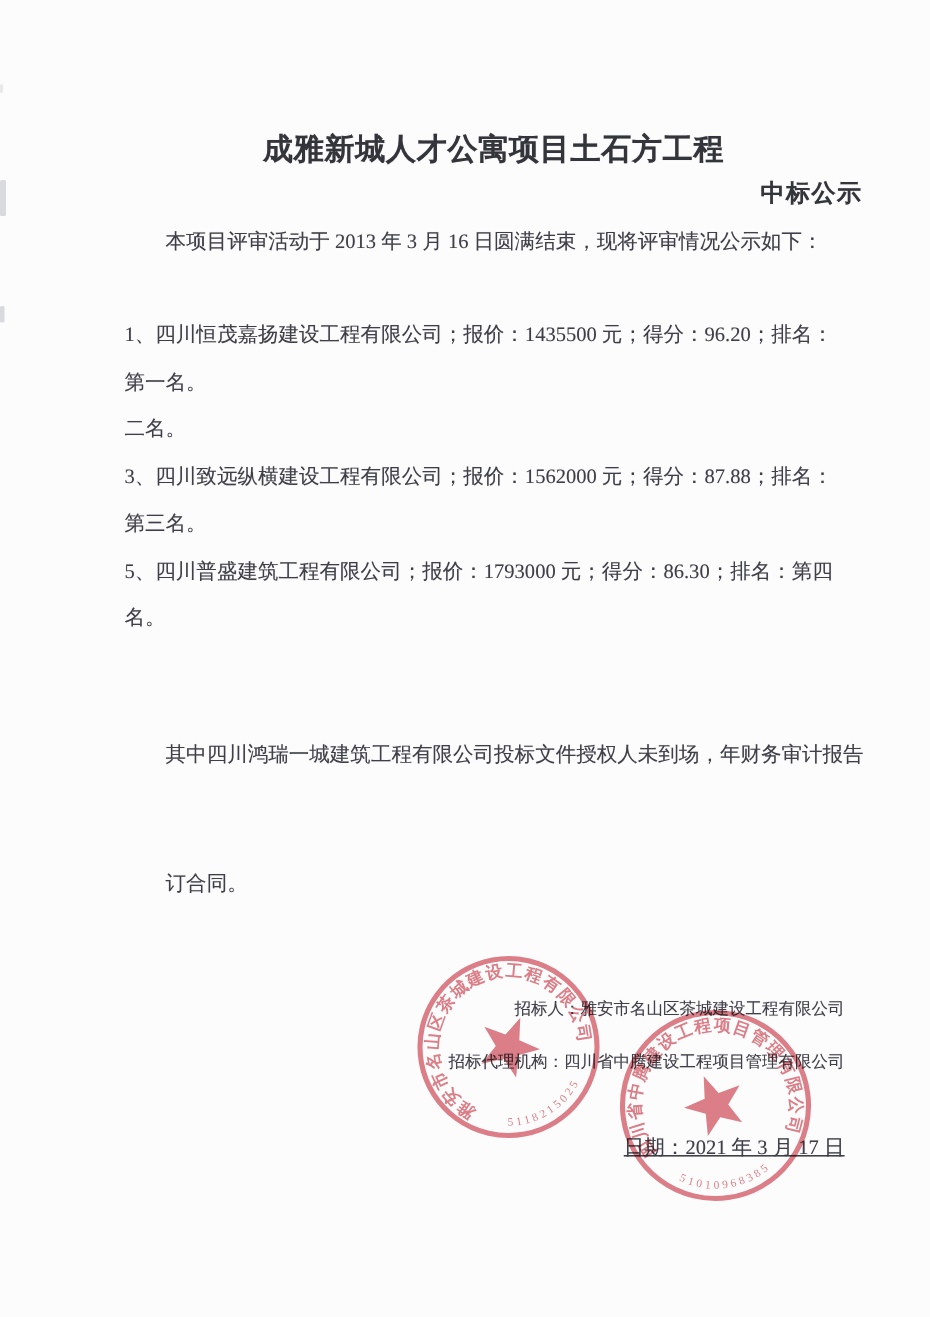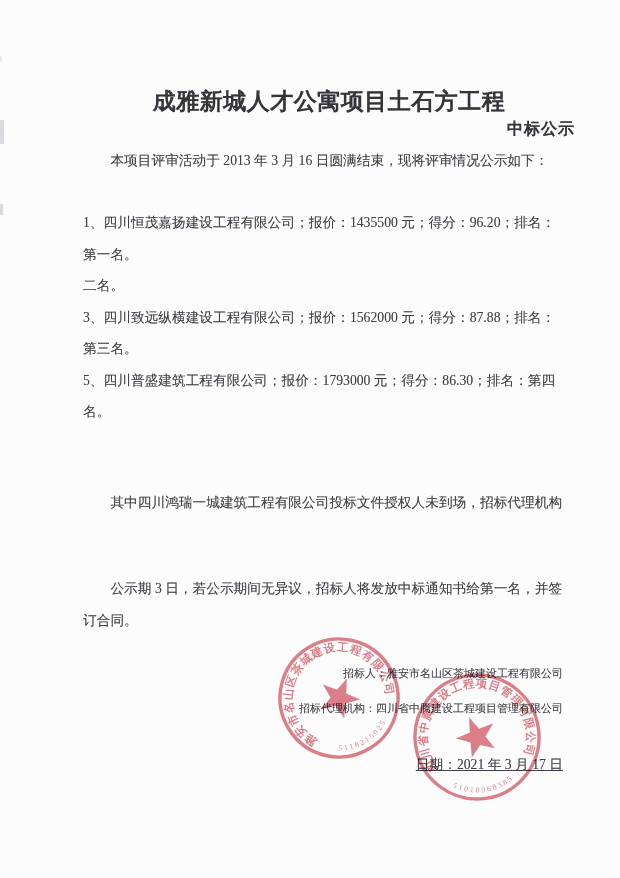--- a/index.html
+++ b/index.html
@@ -9,21 +9,21 @@
     background:#fcfcfd;
     overflow:hidden;
     font-family:"Liberation Serif","DejaVu Serif",serif;
     color:#3f3f47;
   }
   .content{
     position:absolute;left:83px;top:0;width:492px;
   }
   .doc-title{
     position:absolute;left:0;top:86px;width:100%;
-    text-align:center;font-size:23px;font-weight:700;color:#34343b;
+    text-align:center;font-size:20px;font-weight:700;color:#34343b;
     letter-spacing:.5px;margin:0;
     text-shadow:0 0 .5px rgba(52,52,59,.4);
   }
   .doc-subtitle{
     position:absolute;left:0;top:119px;width:100%;
     text-align:right;font-size:16px;font-weight:700;color:#34343b;
     letter-spacing:1px;margin:0;
     text-shadow:0 0 .5px rgba(52,52,59,.4);
   }
   .bodytext{font-size:13.7px;line-height:31.5px;white-space:nowrap;
@@ -76,25 +76,24 @@
         <div>1、四川恒茂嘉扬建设工程有限公司；报价：1435500 元；得分：96.20；排名：</div>
         <div>第一名。</div>
         <div>二名。</div>
         <div>3、四川致远纵横建设工程有限公司；报价：1562000 元；得分：87.88；排名：</div>
         <div>第三名。</div>
         <div>5、四川普盛建筑工程有限公司；报价：1793000 元；得分：86.30；排名：第四</div>
         <div>名。</div>
       </div>
 
     <div class="bodytext disq indent-first">
-        <div>其中四川鸿瑞一城建筑工程有限公司投标文件授权人未到场，招标代理机构</div>
+        <div>其中四川鸿瑞一城建筑工程有限公司投标文件授权人未到场，年财务审计报告</div>
       </div>
 
     <div class="bodytext publicity indent-first">
-        <div>公示期 3 日，若公示期间无异议，招标人将发放中标通知书给第一名，并签</div>
         <div>订合同。</div>
       </div>
 
     <div class="signatures">
       <div><span>招标人：</span><span>雅安市名山区茶城建设工程有限公司</span></div>
       <div><span>招标代理机构：</span><span>四川省中腾建设工程项目管理有限公司</span></div>
     </div>
 
     <div class="dateline">日期：2021 年 3 月 17 日</div>
   </div>

